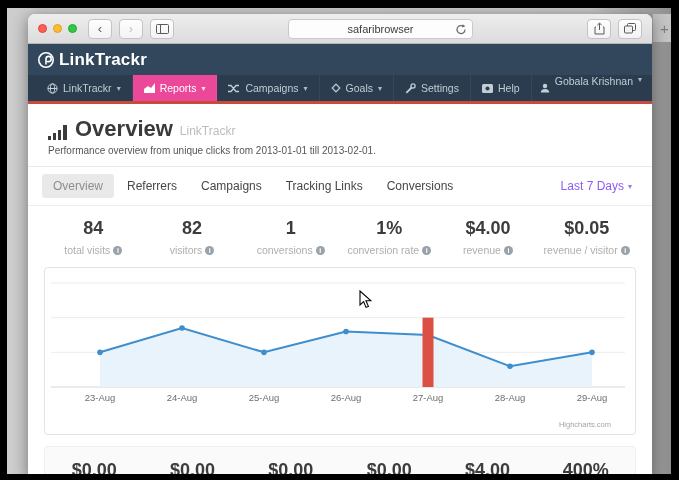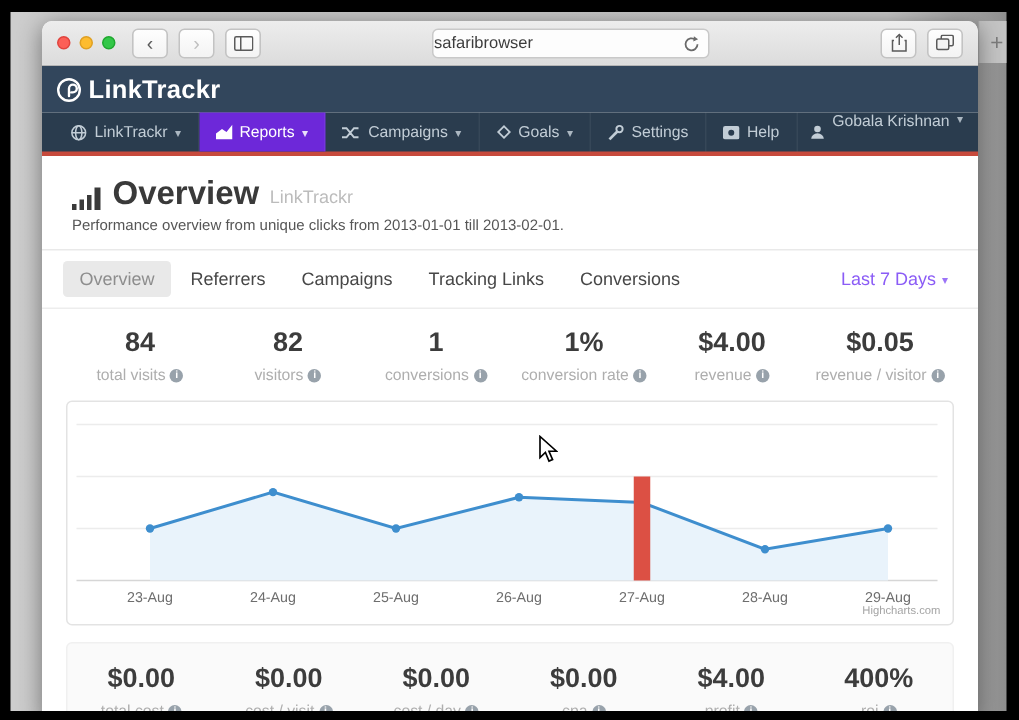--- a/index.html
+++ b/index.html
@@ -35,62 +35,62 @@
     height:20px; min-width:24px; padding:0 4px;
     border:1px solid #c3c3c3; border-radius:4px;
     background:linear-gradient(#fefefe,#f3f3f3);
     display:flex; align-items:center; justify-content:center;
     color:#5a5a5a; font-size:13px; line-height:1;
   }
   .tb-btn.disabled{ color:#c0c0c0; }
   .url-field{
     flex:1; max-width:292px; margin:0 auto; height:20px; position:relative;
     border:1px solid #c9c9c9; border-radius:4px; background:#fdfdfd;
-    display:flex; align-items:center; 
+    display:flex; align-items:center; justify-content:center;
     font-size:11px; color:#3c3c3c;
   }
   .url-field .reload{ position:absolute; right:5px; top:3px; }
   .tb-spacer{ flex:.55; }
   .new-tab{
     position:absolute; left:645px; top:6px; width:24px; height:28px;
     background:#c4c4c4; border-left:1px solid #ababab; border-radius:0 5px 0 0;
     display:flex; align-items:center; justify-content:center;
     color:#7c7c7c; font-size:15px;
   }
   
   .site-header{ height:31px; background:#32465c; display:flex; align-items:center; padding-left:9px; }
   .logo{ display:flex; align-items:center; gap:4px; color:#fff; font-size:17px; font-weight:bold; letter-spacing:.2px; }
   .site-nav{
     height:29px; background:#2a3c4e; display:flex; align-items:stretch;
     font-size:10.5px; color:#c2cdd6; padding-left:8px;
     border-bottom:3px solid #c74a3c;
   }
   .nav-item{ display:flex; align-items:center; gap:5px; padding:0 11px; border-right:1px solid rgba(255,255,255,.06); white-space:nowrap; }
-  .nav-item.active{ background:#6d28d9; color:#fff; }
+  .nav-item.active{ background:#ec4899; color:#fff; }
   .nav-user{ margin-left:auto; margin-right:10px; display:flex; gap:5px; white-space:nowrap;}
   .caret{ font-size:8px; opacity:.85; }
   
   .page-head{ padding:14px 20px 10px; border-bottom:1px solid #e9e9e9; background:#fff; }
   .title-row{ display:flex; align-items:flex-end; gap:7px; }
   .page-title{ font-size:22px; color:#3a3a3a; font-weight:bold; line-height:1; }
   .page-title-suffix{ font-size:12px; color:#bcbcbc; padding-bottom:2px; }
   .page-subtitle{ font-size:10px; color:#565656; margin-top:5px; }
   .tabs-row{ display:flex; align-items:center; padding:7px 14px; border-bottom:1px solid #ededed; }
   .tab{ font-size:12px; color:#474747; padding:5px 11px; border-radius:3px; white-space:nowrap; }
   .tab.active{ background:#e9e9e9; color:#8d8d8d; }
   .range{ margin-left:auto; color:#8b5cf6; font-size:12px; padding-right:6px; display:flex; align-items:center; gap:4px;}
   .range .caret{ font-size:8px; }
   .stats-row{ display:flex; padding:12px 16px 8px;justify-content:flex-end; }
   .stat{ flex:1; text-align:center; }
   .stat-value{ font-size:18px; color:#3c3c3c; font-weight:bold; }
   .stat-label{ font-size:10.5px; color:#aeaeae; margin-top:5px; display:flex; justify-content:center; align-items:center; gap:3px; }
   .info{ width:9px; height:9px; border-radius:50%; background:#98a2ab; color:#fff; font-size:7px; line-height:9px; text-align:center; font-weight:bold; display:inline-block; }
-  .chart-panel{ margin:3px 16px 11px; height:150px; border:1px solid #e3e3e3; border-radius:4px; position:relative; background:#fff; }
+  .chart-panel{ margin:3px 16px 11px; height:168px; border:1px solid #e3e3e3; border-radius:4px; position:relative; background:#fff; }
   .chart-panel svg.plot{ display:block; width:586px; height:146px; }
-  .credit{ position:absolute; right:8px; bottom:5px; font-size:7.5px; color:#a4a4a4; }
+  .credit{ position:absolute; right:24px; bottom:5px; font-size:7.5px; color:#a4a4a4; }
   .cursor{ position:absolute; left:314px; top:22px; }
   .stats-row.bottom{ margin:0 16px; background:#fafafa; border:1px solid #f0f0f0; border-radius:4px; padding:13px 0 12px; }
   .icn{ display:inline-flex; align-items:center; }
   .icn svg{ display:block; }
 </style>
 </head>
 <body>
 
 <div class="desktop">
   <div class="new-tab">+</div>

